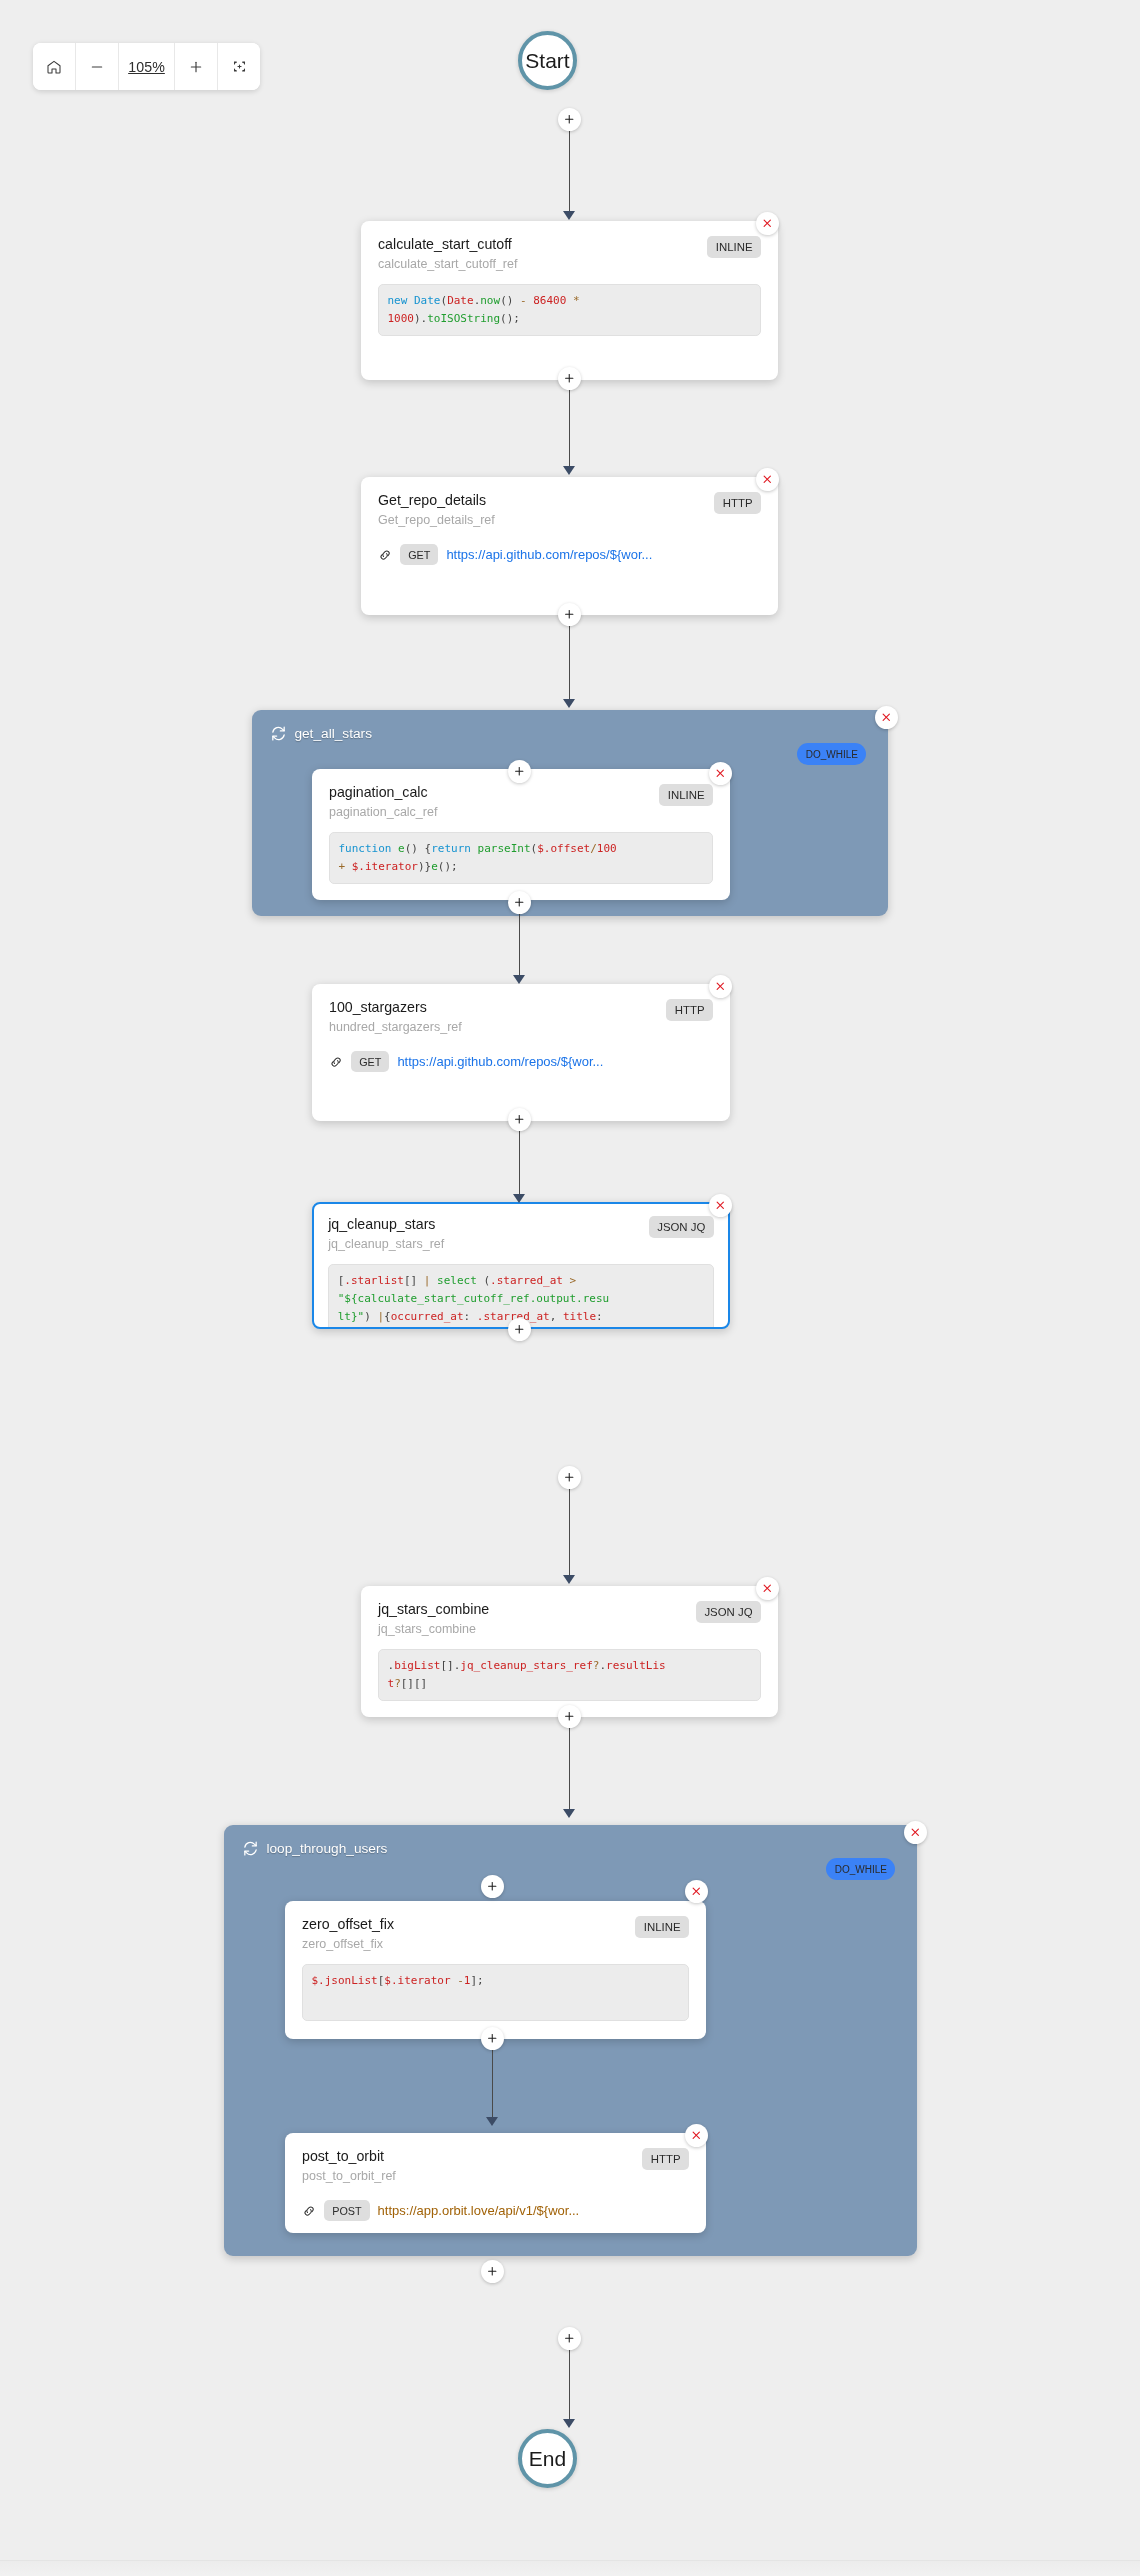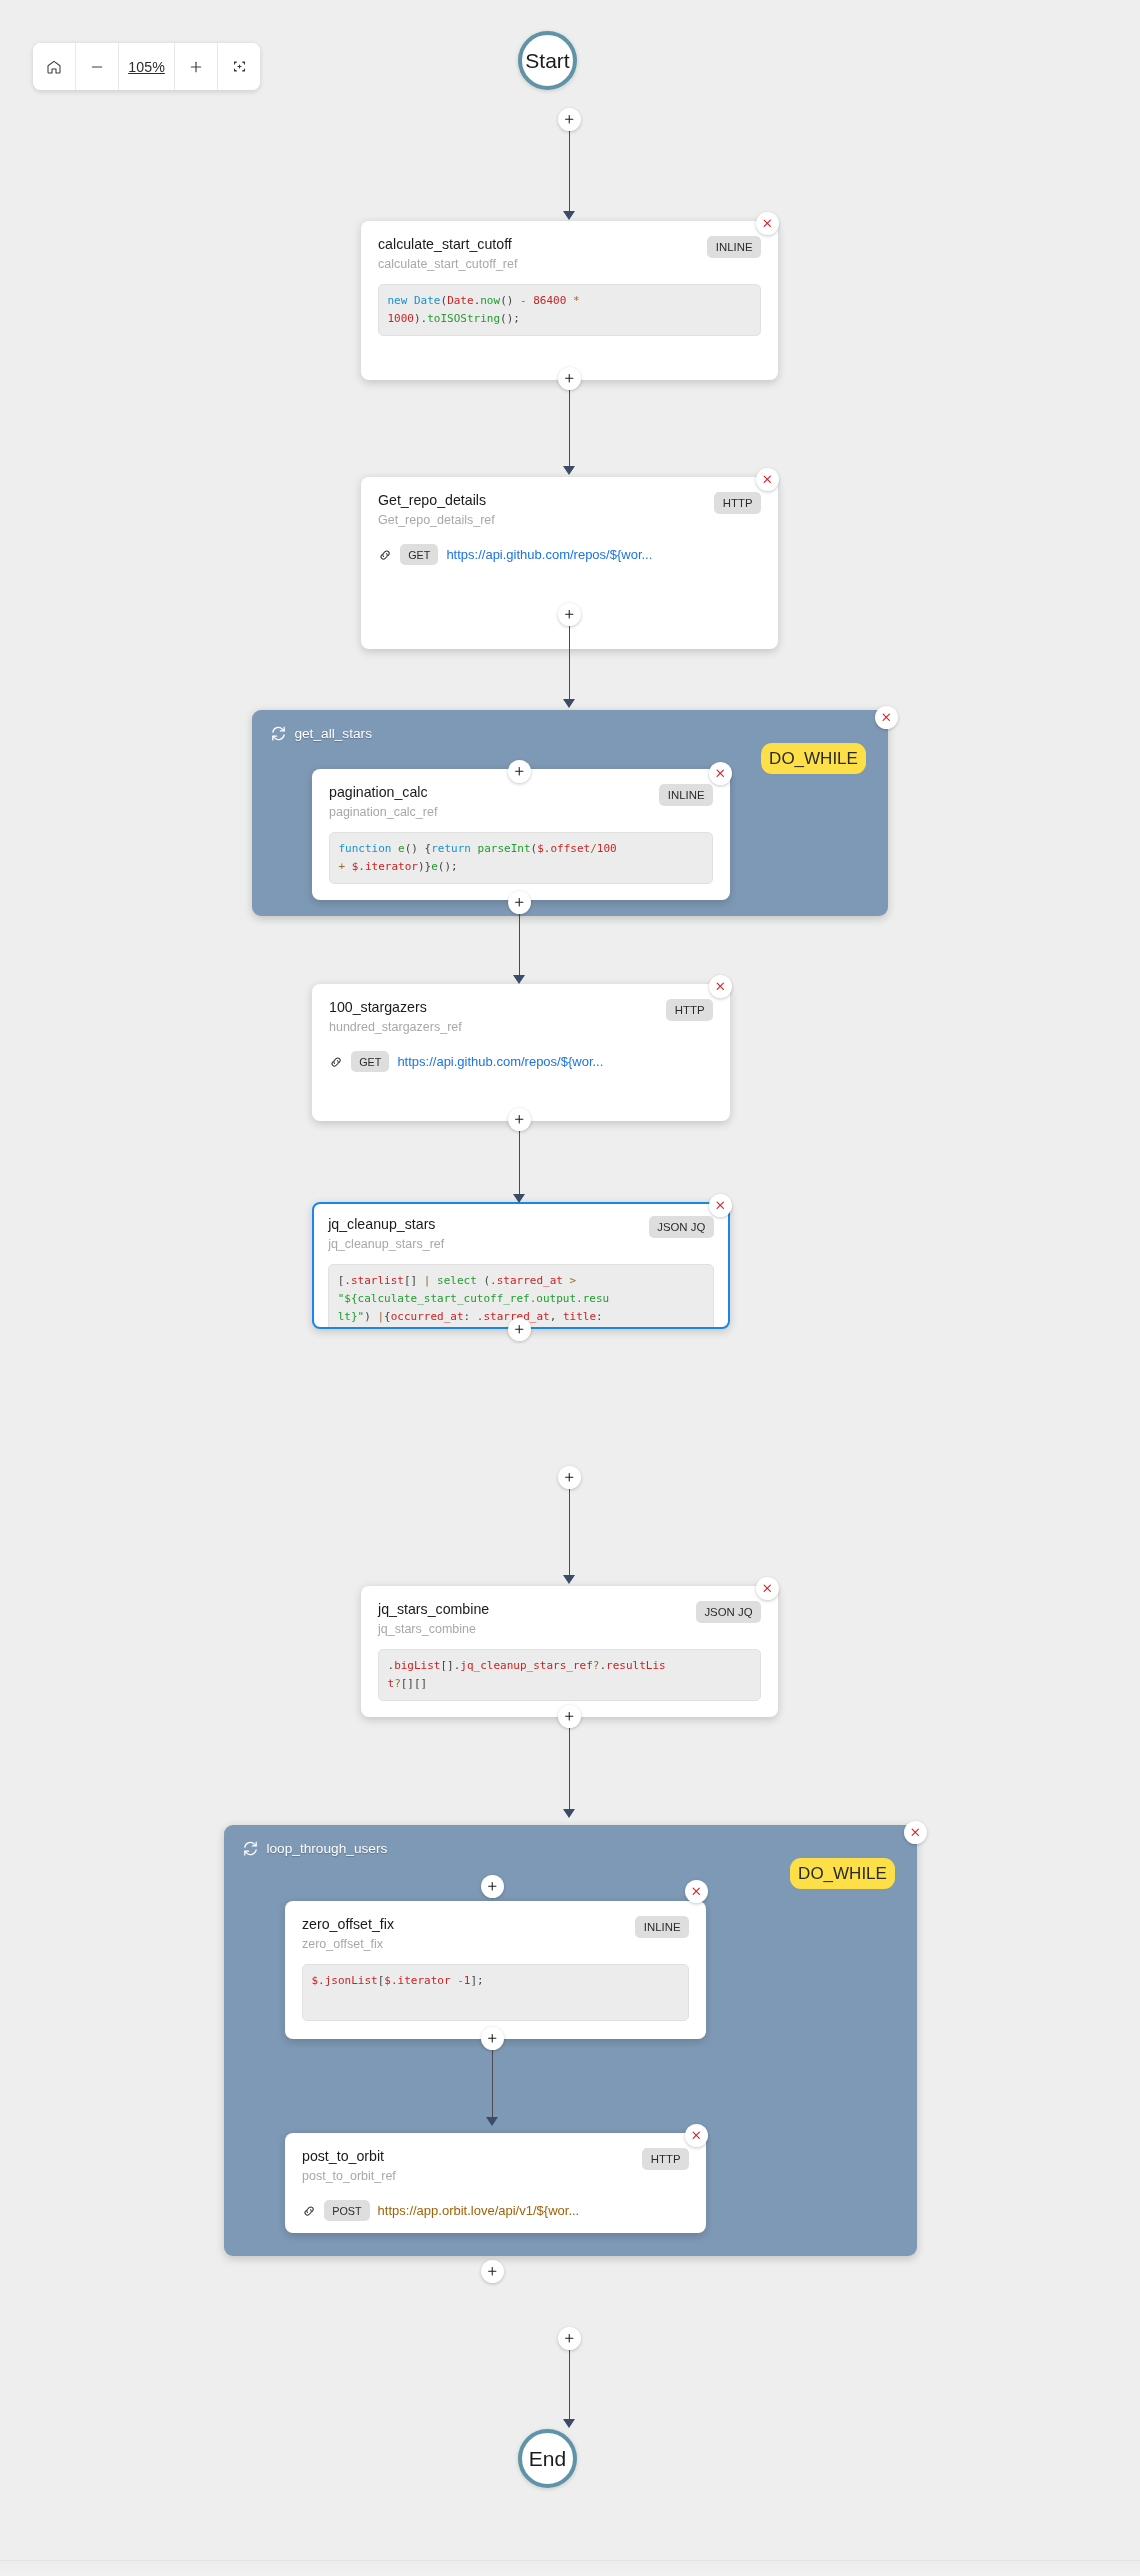--- a/index.html
+++ b/index.html
@@ -199,23 +199,23 @@
   .loop-icon { color: #ffffff; display: flex; align-items: center; }
   .loop-name {
     color: #ffffff;
     font-size: 13.7px;
     text-shadow: 0 0.6px 1.1px rgba(0,0,0,0.28);
   }
   .loop-type {
     position: absolute;
     top: 33px;
     right: 21.6px;
-    background: #fde047;
+    background: #3b82f6;
     color: #2a2a2a;
-    font-size: 17px;
+    font-size: 10px;
     padding: 5.7px 8.5px;
     border-radius: 11px;
   }
 
   
   .del-btn {
     position: absolute;
     width: 23px;
     height: 23px;
     border-radius: 50%;
@@ -332,21 +332,21 @@
   </div>
   <div class="plus-btn" style="left:558px; top:367px;">
     <svg width="12.5" height="12.5" viewBox="0 0 24 24" stroke="#1d1d1d" stroke-width="2" stroke-linecap="round">
         <line x1="5" y1="12" x2="19" y2="12"></line>
         <line x1="12" y1="5" x2="12" y2="19"></line>
       </svg>
   </div>
   <div class="edge" style="left:569px; top:389px; height:81px;"></div>
   <div class="arrowhead" style="left:563px; top:466px;"></div>
 
-  <div class="card" style="left:361px; top:477px; width:417px; height:172px;">
+  <div class="card" style="left:361px; top:477px; width:417px; height:138px;">
     <div class="card-head">
       <div class="card-titles">
         <div class="card-title">Get_repo_details</div>
         <div class="card-ref">Get_repo_details_ref</div>
       </div>
       <div class="type-badge">HTTP</div>
     </div>
     <div class="http-row">
       <span class="link-icon">
         <svg width="14.2" height="14.2" viewBox="0 0 24 24" fill="none" stroke="#333" stroke-width="1.7" stroke-linecap="round">

